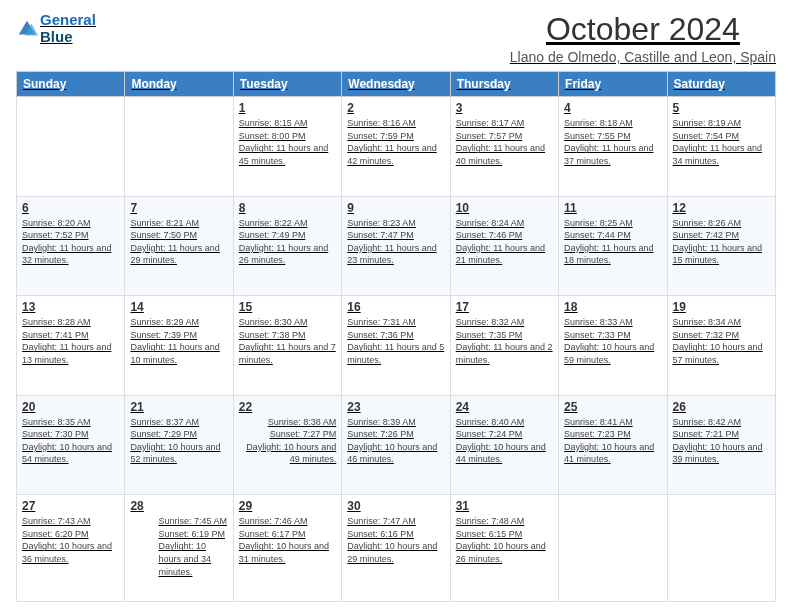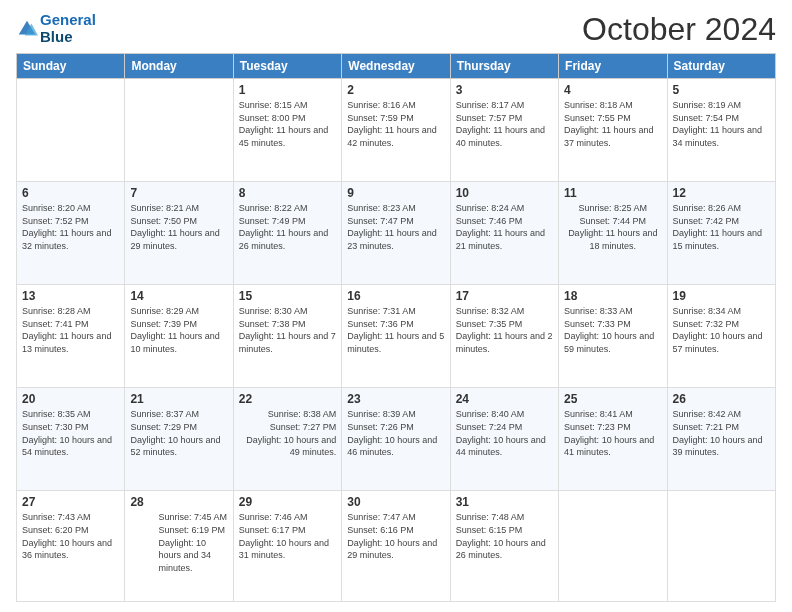--- a/index.html
+++ b/index.html
@@ -10,20 +10,21 @@
       height: 612px;
       overflow: hidden;
     }
     .page {
       width: 792px;
       height: 612px;
       background: #fff;
       display: flex;
       flex-direction: column;
       padding: 12px 16px 10px 16px;
+      text-decoration: underline;
     }
     .header {
       display: flex;
       align-items: flex-start;
       justify-content: space-between;
       margin-bottom: 6px;
     }
     .logo {
       display: flex;
       align-items: center;
@@ -118,20 +119,21 @@
         <polygon points="20,5 35,30 5,30" fill="#1a6bb5" opacity="0.85"></polygon>
         <polygon points="28,10 40,32 16,32" fill="#3a9fd5" opacity="0.7"></polygon>
       </svg>
       <div class="logo-text">
         <div><span>General</span></div>
         <div><span style="color:#0c4a6e">Blue</span></div>
       </div>
     </div>
     <div class="title-block">
       <div class="month-title">October 2024</div>
+      <div class="location-title">Llano de Olmedo, Castille and Leon, Spain</div>
     </div>
   </div>
 
   <table class="calendar">
     <thead>
       <tr>
         <th>Sunday</th>
         <th>Monday</th>
         <th>Tuesday</th>
         <th>Wednesday</th>
@@ -201,21 +203,21 @@
 Daylight: 11 hours and 23 minutes.</div>
           </td>
           <td>
             <span class="day-num">10</span>
             <div class="day-info" style="white-space: pre-line;">Sunrise: 8:24 AM
 Sunset: 7:46 PM
 Daylight: 11 hours and 21 minutes.</div>
           </td>
           <td>
             <span class="day-num">11</span>
-            <div class="day-info" style="white-space: pre-line; text-align: center;">Sunrise: 8:25 AM
+            <div class="day-info" style="white-space: pre-line;">Sunrise: 8:25 AM
 Sunset: 7:44 PM
 Daylight: 11 hours and 18 minutes.</div>
           </td>
           <td>
             <span class="day-num">12</span>
             <div class="day-info" style="white-space: pre-line;">Sunrise: 8:26 AM
 Sunset: 7:42 PM
 Daylight: 11 hours and 15 minutes.</div>
           </td>
         </tr>

